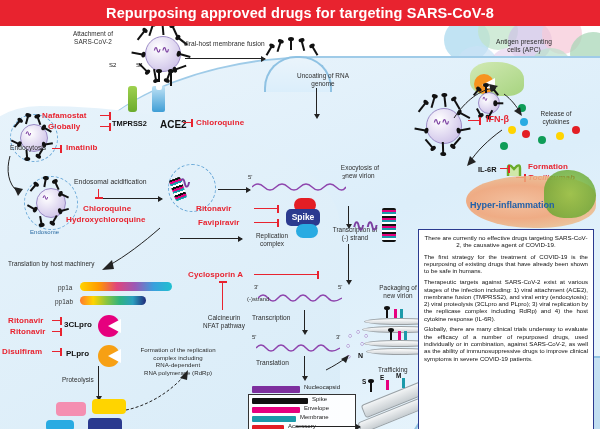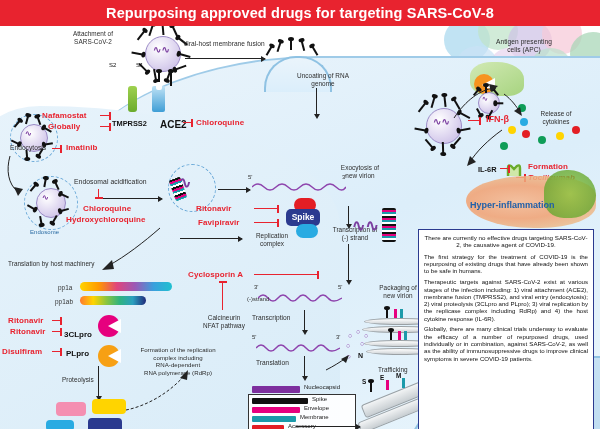--- a/index.html
+++ b/index.html
@@ -343,21 +343,21 @@
 
     <div class="lbl" style="left:58px;top:258px;font-size:6.4px;color:#333;">pp1a</div>
     <div class="pp pp1a" style="left:80px;top:256px;width:92px;"></div>
     <div class="lbl" style="left:55px;top:272px;font-size:6.4px;color:#333;">pp1ab</div>
     <div class="pp pp1ab" style="left:80px;top:270px;width:66px;"></div>
 
     <div class="drug" style="left:8px;top:290px;">Ritonavir</div>
     <div class="inh" style="left:52px;top:294px;width:9px;"></div>
     <div class="drug" style="left:10px;top:301px;">Ritonavir</div>
     <div class="inh" style="left:52px;top:305px;width:9px;"></div>
-    <div class="prot" style="left:64px;top:304px;">3CLpro</div>
+    <div class="prot" style="left:64px;top:294px;">3CLpro</div>
     <div class="pac" style="left:98px;top:289px;background:#e6007e;"></div>
 
     <div class="drug" style="left:2px;top:321px;">Disulfiram</div>
     <div class="inh" style="left:52px;top:325px;width:9px;"></div>
     <div class="prot" style="left:66px;top:323px;">PLpro</div>
     <div class="pac" style="left:98px;top:319px;background:#f7a014;"></div>
 
     <div class="lbl" style="left:62px;top:350px;font-size:6.4px;">Proteolysis</div>
     <div class="arv" style="left:98px;top:340px;height:30px;"></div>
 

